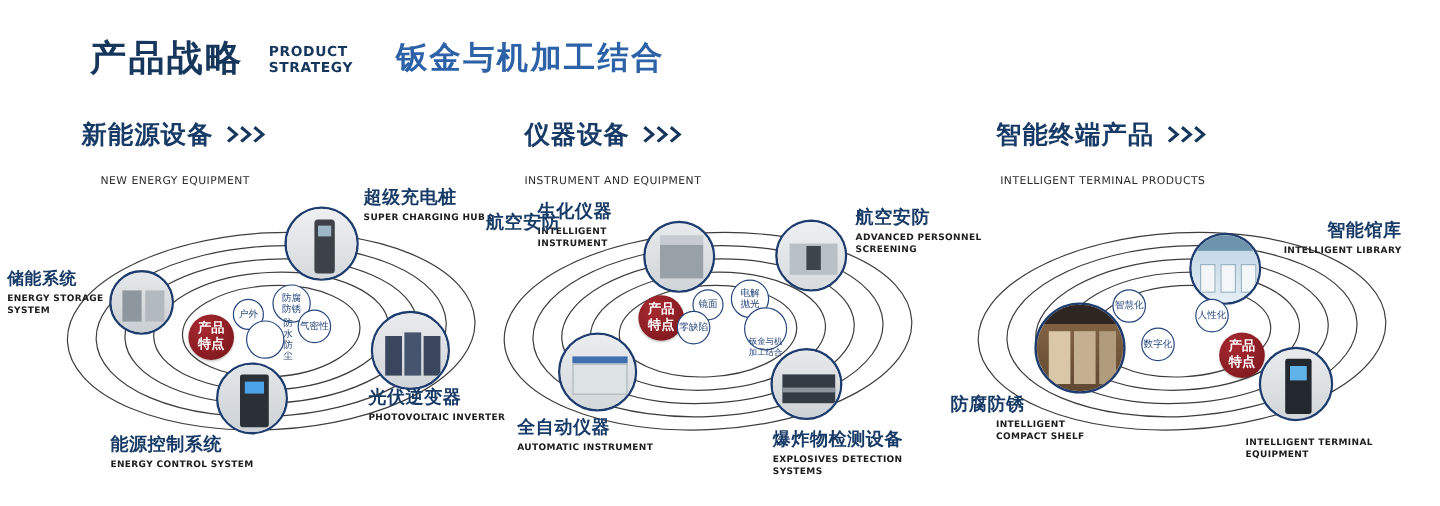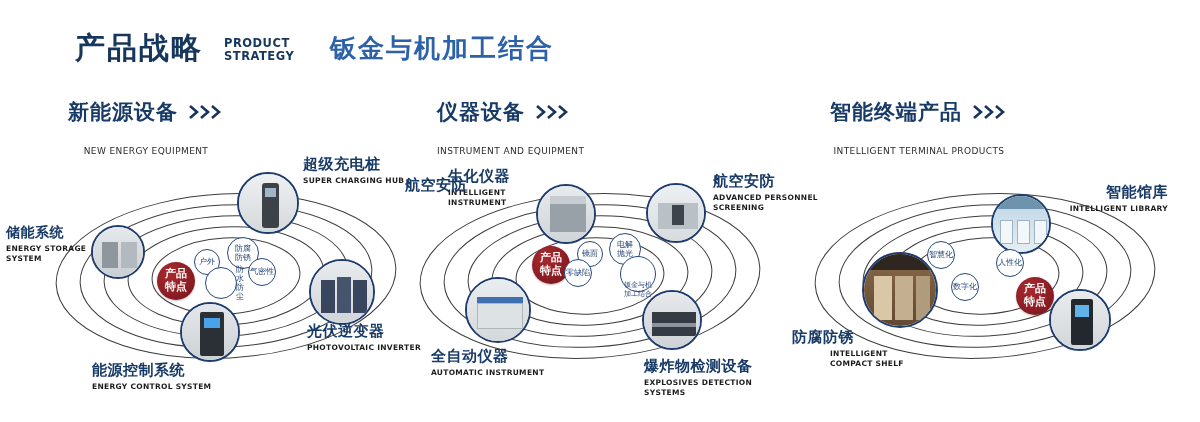--- a/index.html
+++ b/index.html
@@ -267,15 +267,16 @@
 
   <div class="plabel" style="left:1058px; top:183px; width:110px;text-align:right;">
     <div class="cn">智能馆库</div>
     <div class="en">INTELLIGENT LIBRARY</div>
   </div>
   <div class="plabel right" style="left:792px; top:328px; width:128px;">
     <div class="cn">防腐防锈</div>
     <div class="en" style="width:90px;margin-left:38px;">INTELLIGENT COMPACT SHELF</div>
   </div>
   <div class="plabel" style="left:1038px; top:362px; width:145px;">
+    <div class="en">INTELLIGENT TERMINAL EQUIPMENT</div>
   </div>
 
 </div>
 
 </body></html>

